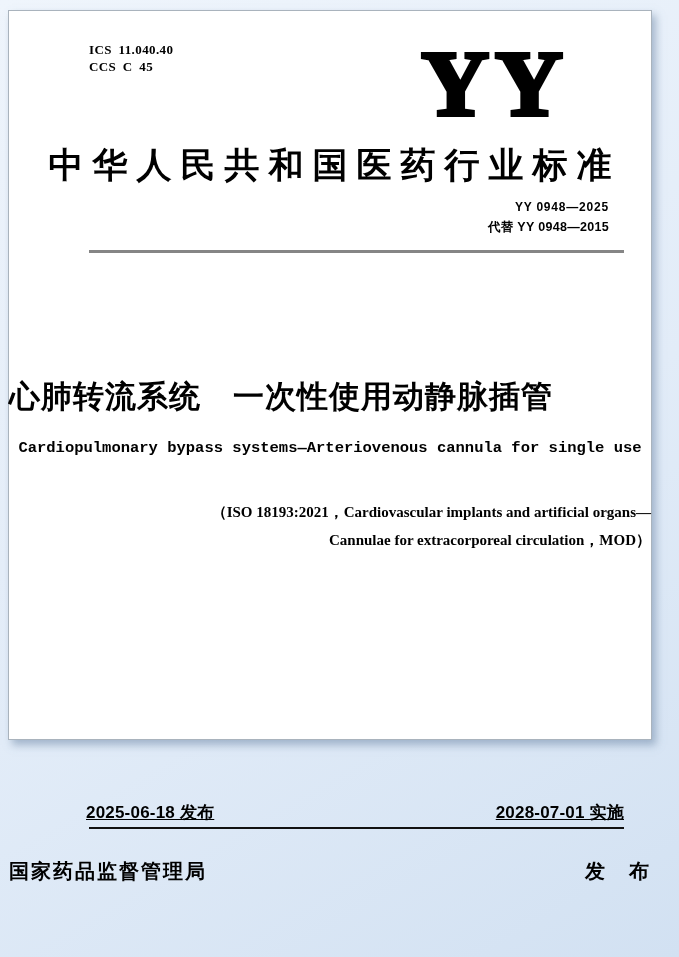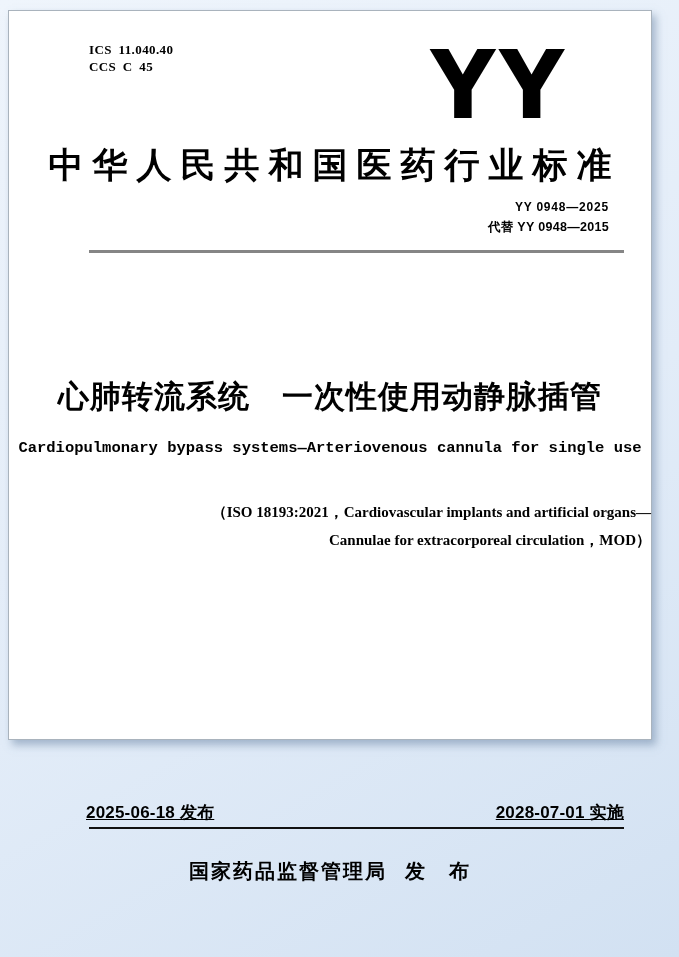--- a/index.html
+++ b/index.html
@@ -13,55 +13,55 @@
     background:#ffffff;border:1px solid #a9b3bd;box-sizing:border-box;
     box-shadow:4px 5px 8px rgba(110,135,165,.55);
   }
   .ics-block{
     position:absolute;left:80px;top:30px;
     font-family:"Liberation Serif",serif;font-weight:700;
     font-size:13px;line-height:17px;letter-spacing:.4px;word-spacing:3px;
   }
   .yy-logo{
     position:absolute;top:34px;right:82px;
-    font-family:Liberation Sans, sans-serif;font-weight:900;
+    font-family:Liberation Serif, serif;font-weight:900;
     font-size:94px;line-height:.82;letter-spacing:6px;
     -webkit-text-stroke:4px #000;
   }
   .org-title{
     position:absolute;top:131px;left:0;right:0;text-align:center;
     font-size:35px;font-weight:700;letter-spacing:9px;text-indent:9px;
     white-space:nowrap;
   }
   .std-num{position:absolute;top:189px;right:42px;text-align:right;}
   .std-num .code{font-size:12px;font-weight:700;letter-spacing:.8px;}
   .std-num .supersede{font-size:12.5px;font-weight:600;margin-top:5px;letter-spacing:.3px;}
   .rule-top{position:absolute;top:239px;left:80px;right:27px;height:3px;background:#858585;}
   .title-cn{
-    position:absolute;top:365px;left:0;right:0;text-align:center;
+    position:absolute;top:365px;left:0;right:0;text-align:left;
     font-size:31px;font-weight:700;white-space:nowrap;letter-spacing:1px;
   }
   .title-en{
     position:absolute;top:428px;left:0;right:0;text-align:center;
     font-family:Liberation Mono, monospace;font-weight:700;font-size:15.5px;
   }
   .iso-ref{
     position:absolute;top:487px;left:0;right:0;text-align:right;
     font-family:"Liberation Serif",serif;font-weight:700;
     font-size:15px;line-height:28px;
   }
   .dates{
     position:absolute;top:790px;left:77px;right:27px;
     display:flex;justify-content:space-between;
     font-size:17px;font-weight:700;letter-spacing:.2px;text-decoration:underline;
   }
   .rule-bottom{position:absolute;top:816px;left:80px;right:27px;height:2px;background:#111;}
   .publisher{
     position:absolute;top:847px;left:0;right:0;
-    display:flex;justify-content:center;gap:18px;
+    display:flex;justify-content:space-between;gap:18px;
     font-size:20px;font-weight:700;letter-spacing:2px;
   }
 </style>
 </head>
 <body>
 
 <div class="page">
 
   <div class="ics-block">
     <div>ICS 11.040.40</div>

